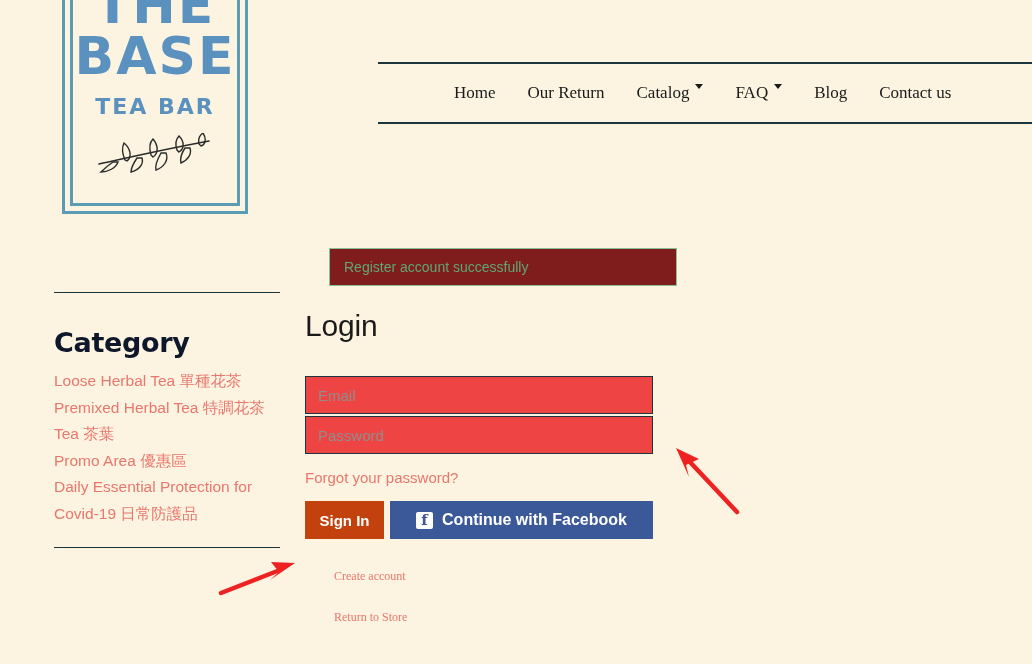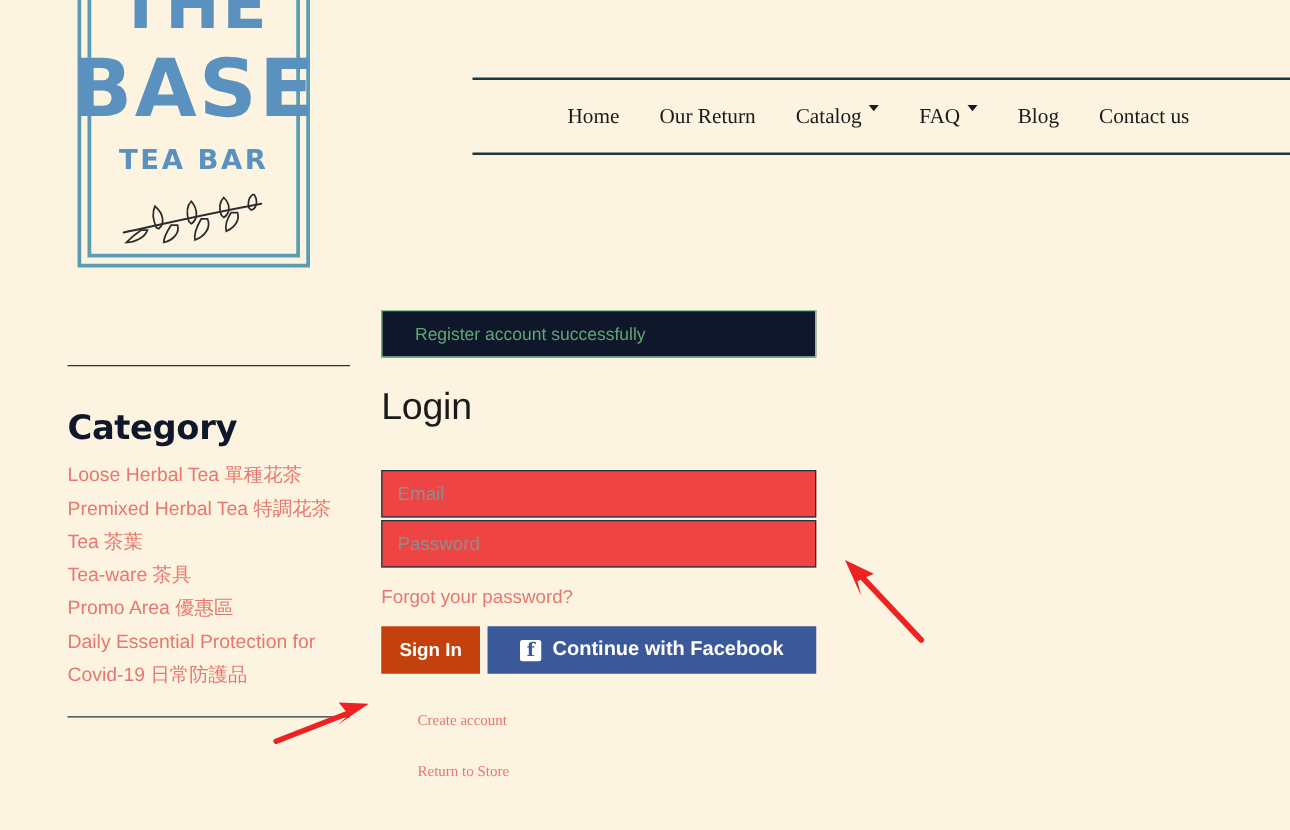--- a/index.html
+++ b/index.html
@@ -59,25 +59,25 @@
     font-family: "DejaVu Sans", sans-serif;
     font-weight: bold;
     font-size: 52px;
     letter-spacing: 2px;
     color: #5B91BE;
     line-height: 0.92;
   }
   .logo-base {
     font-family: "DejaVu Sans", sans-serif;
     font-weight: bold;
-    font-size: 64px;
+    font-size: 52px;
     letter-spacing: 2px;
     color: #5B91BE;
     line-height: 1.0;
-    margin-top: 10px;
+    margin-top: 0;
   }
   .logo-teabar {
     font-family: "DejaVu Sans", sans-serif;
     font-weight: bold;
     font-size: 22px;
     letter-spacing: 2px;
     color: #5B91BE;
     margin-top: 12px;
   }
   .logo-branch {
@@ -168,24 +168,25 @@
     position: absolute;
     left: 305px;
     top: 248px;
     width: 348px;
   }
   .alert {
     width: 348px;
     height: 38px;
     box-sizing: border-box;
     border: 1px solid #86C498;
-    background: #0f172a;
+    background: #7f1d1d;
     display: flex;
     align-items: center;
-    padding-left: 26px;
+    padding-left: 14px;
+    margin-left: 24px;
   }
   .alert-text {
     font-family: "Liberation Sans", sans-serif;
     font-size: 14px;
     color: #5FA774;
   }
   .login-title {
     font-family: "Liberation Sans", sans-serif;
     font-size: 30px;
     font-weight: normal;
@@ -343,21 +344,20 @@
     </div>
   </nav>
 
   <aside class="sidebar">
     <div class="side-rule"></div>
     <h2 class="cat-title">Category</h2>
     <ul class="cat-list">
       <li class="cat-item">Loose Herbal Tea 單種花茶</li>
       <li class="cat-item">Premixed Herbal Tea 特調花茶</li>
       <li class="cat-item">Tea 茶葉</li>
-      <li class="cat-item">Tea-ware 茶具</li>
       <li class="cat-item">Promo Area 優惠區</li>
       <li class="cat-item">Daily Essential Protection for</li>
       <li class="cat-item">Covid-19 日常防護品</li>
     </ul>
     <div class="side-rule-bottom"></div>
   </aside>
 
   <main class="main">
 
     <div class="alert">

